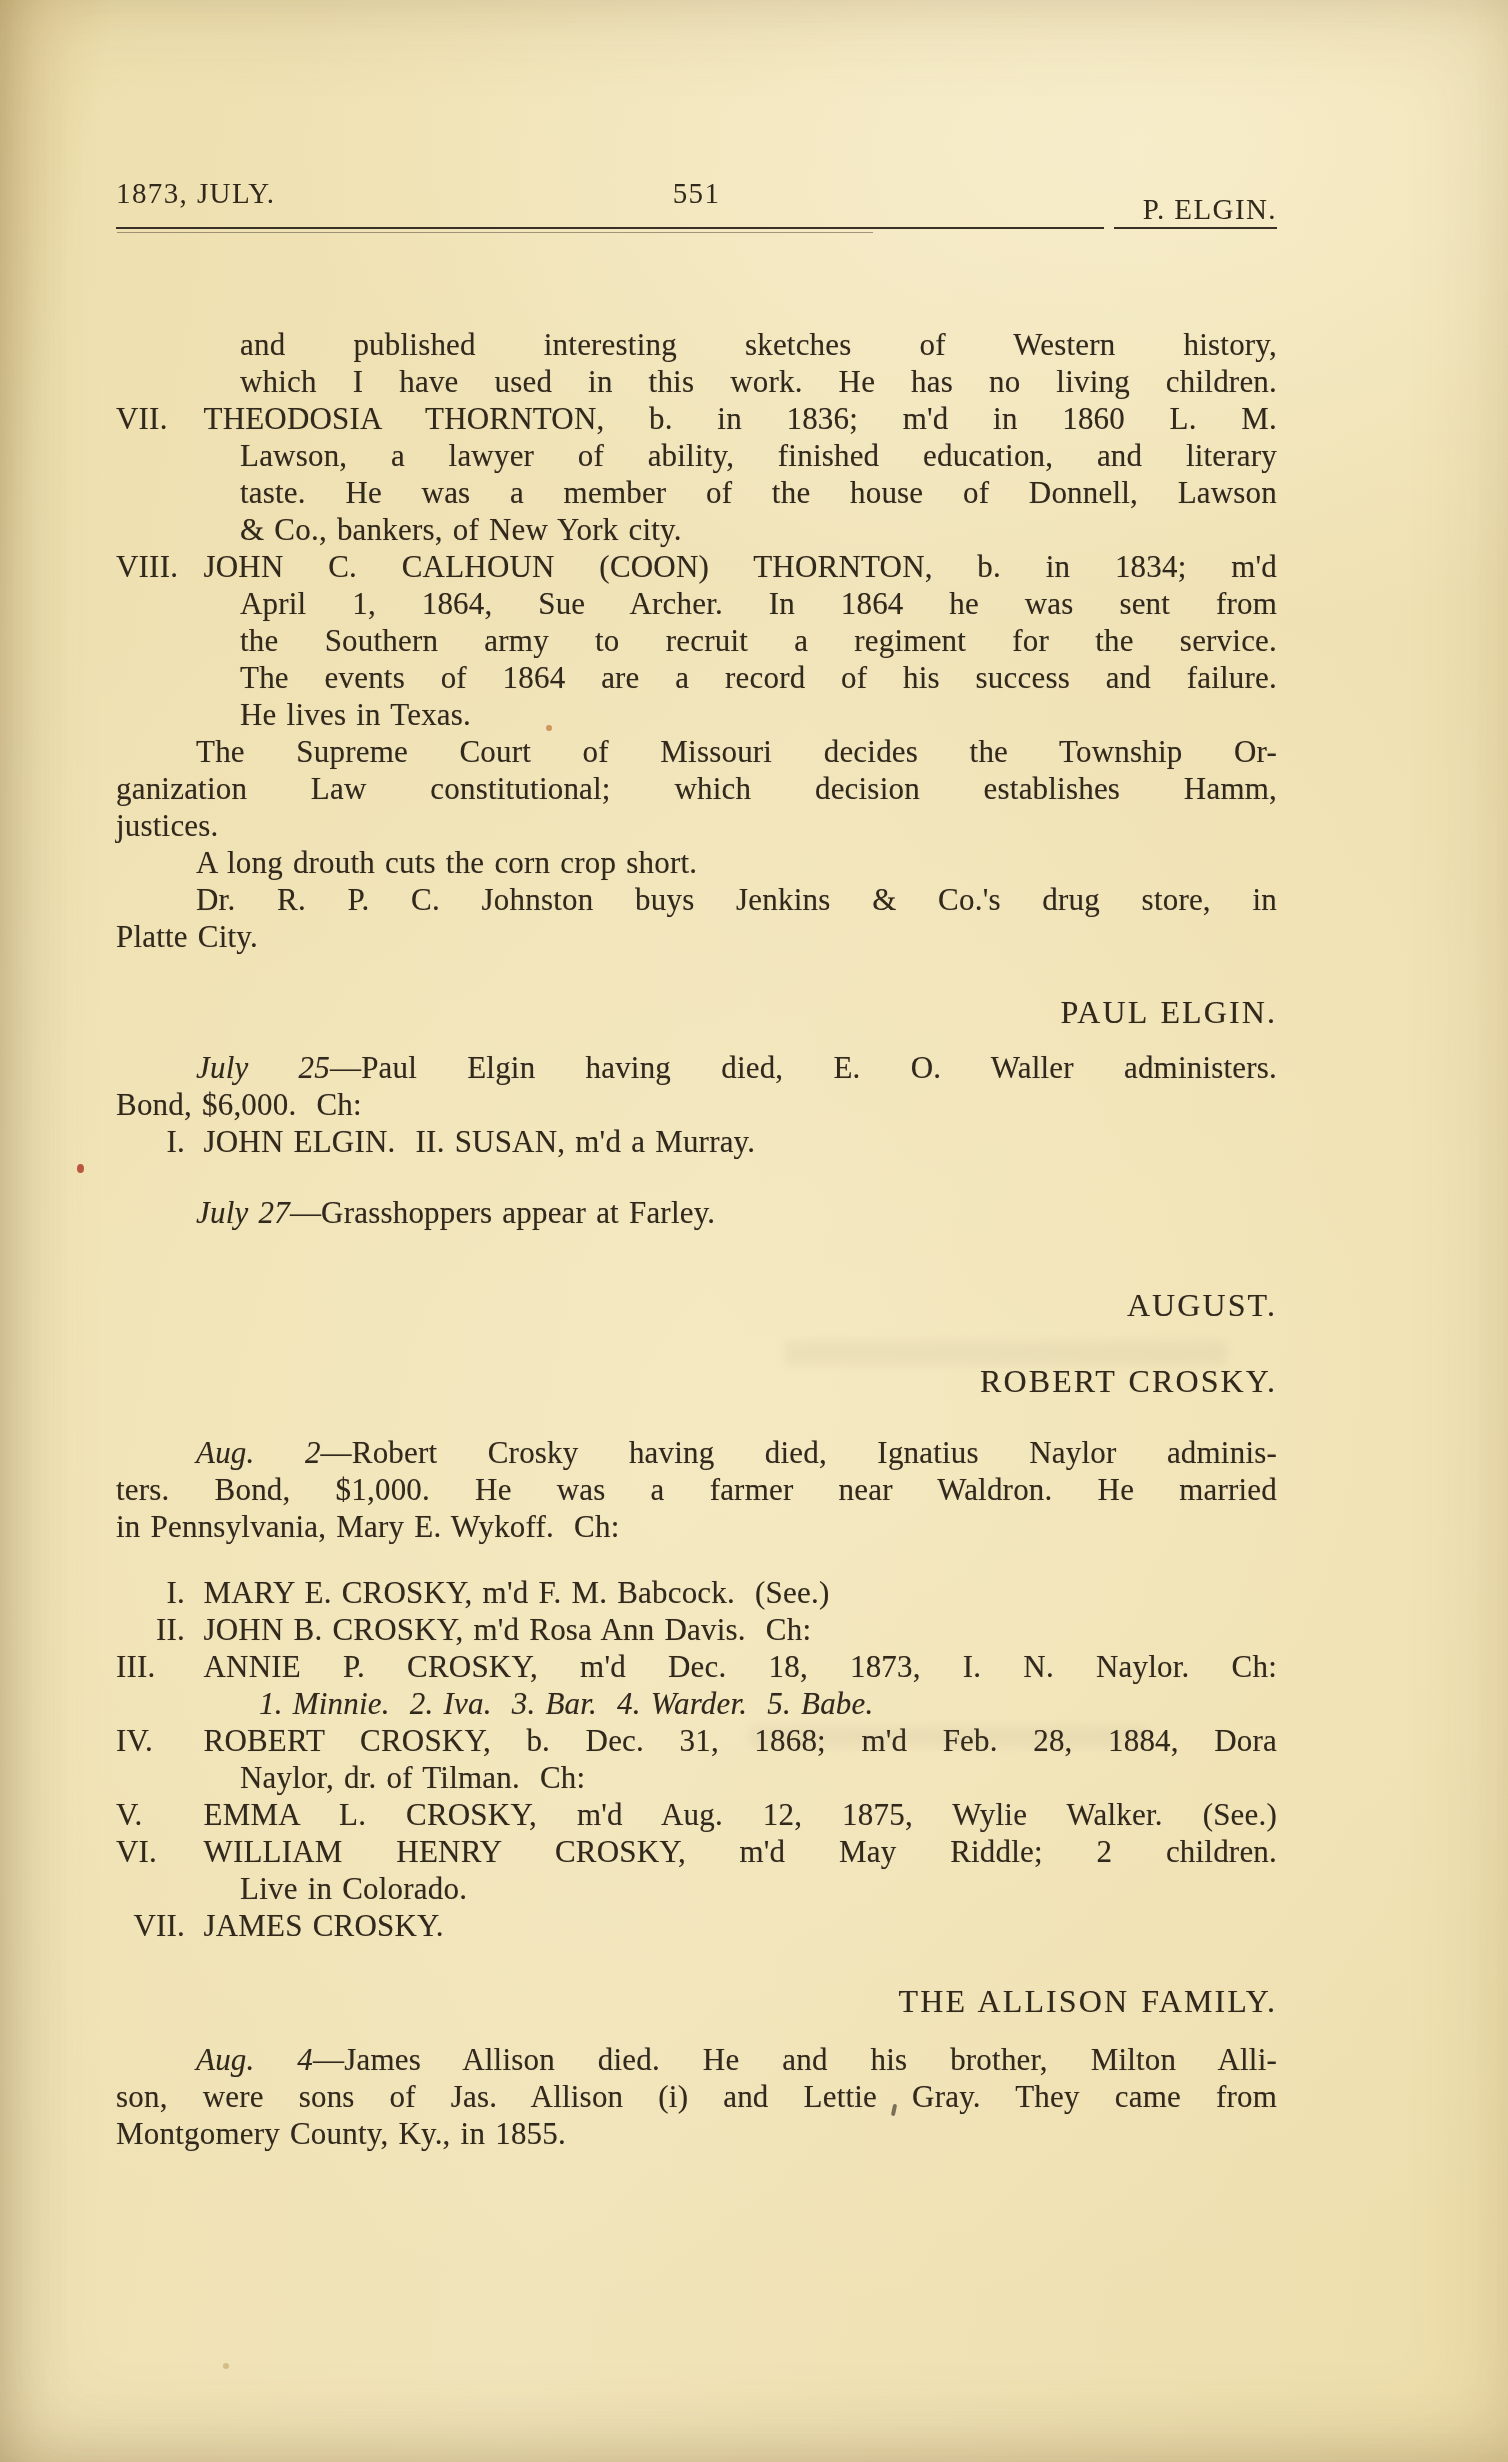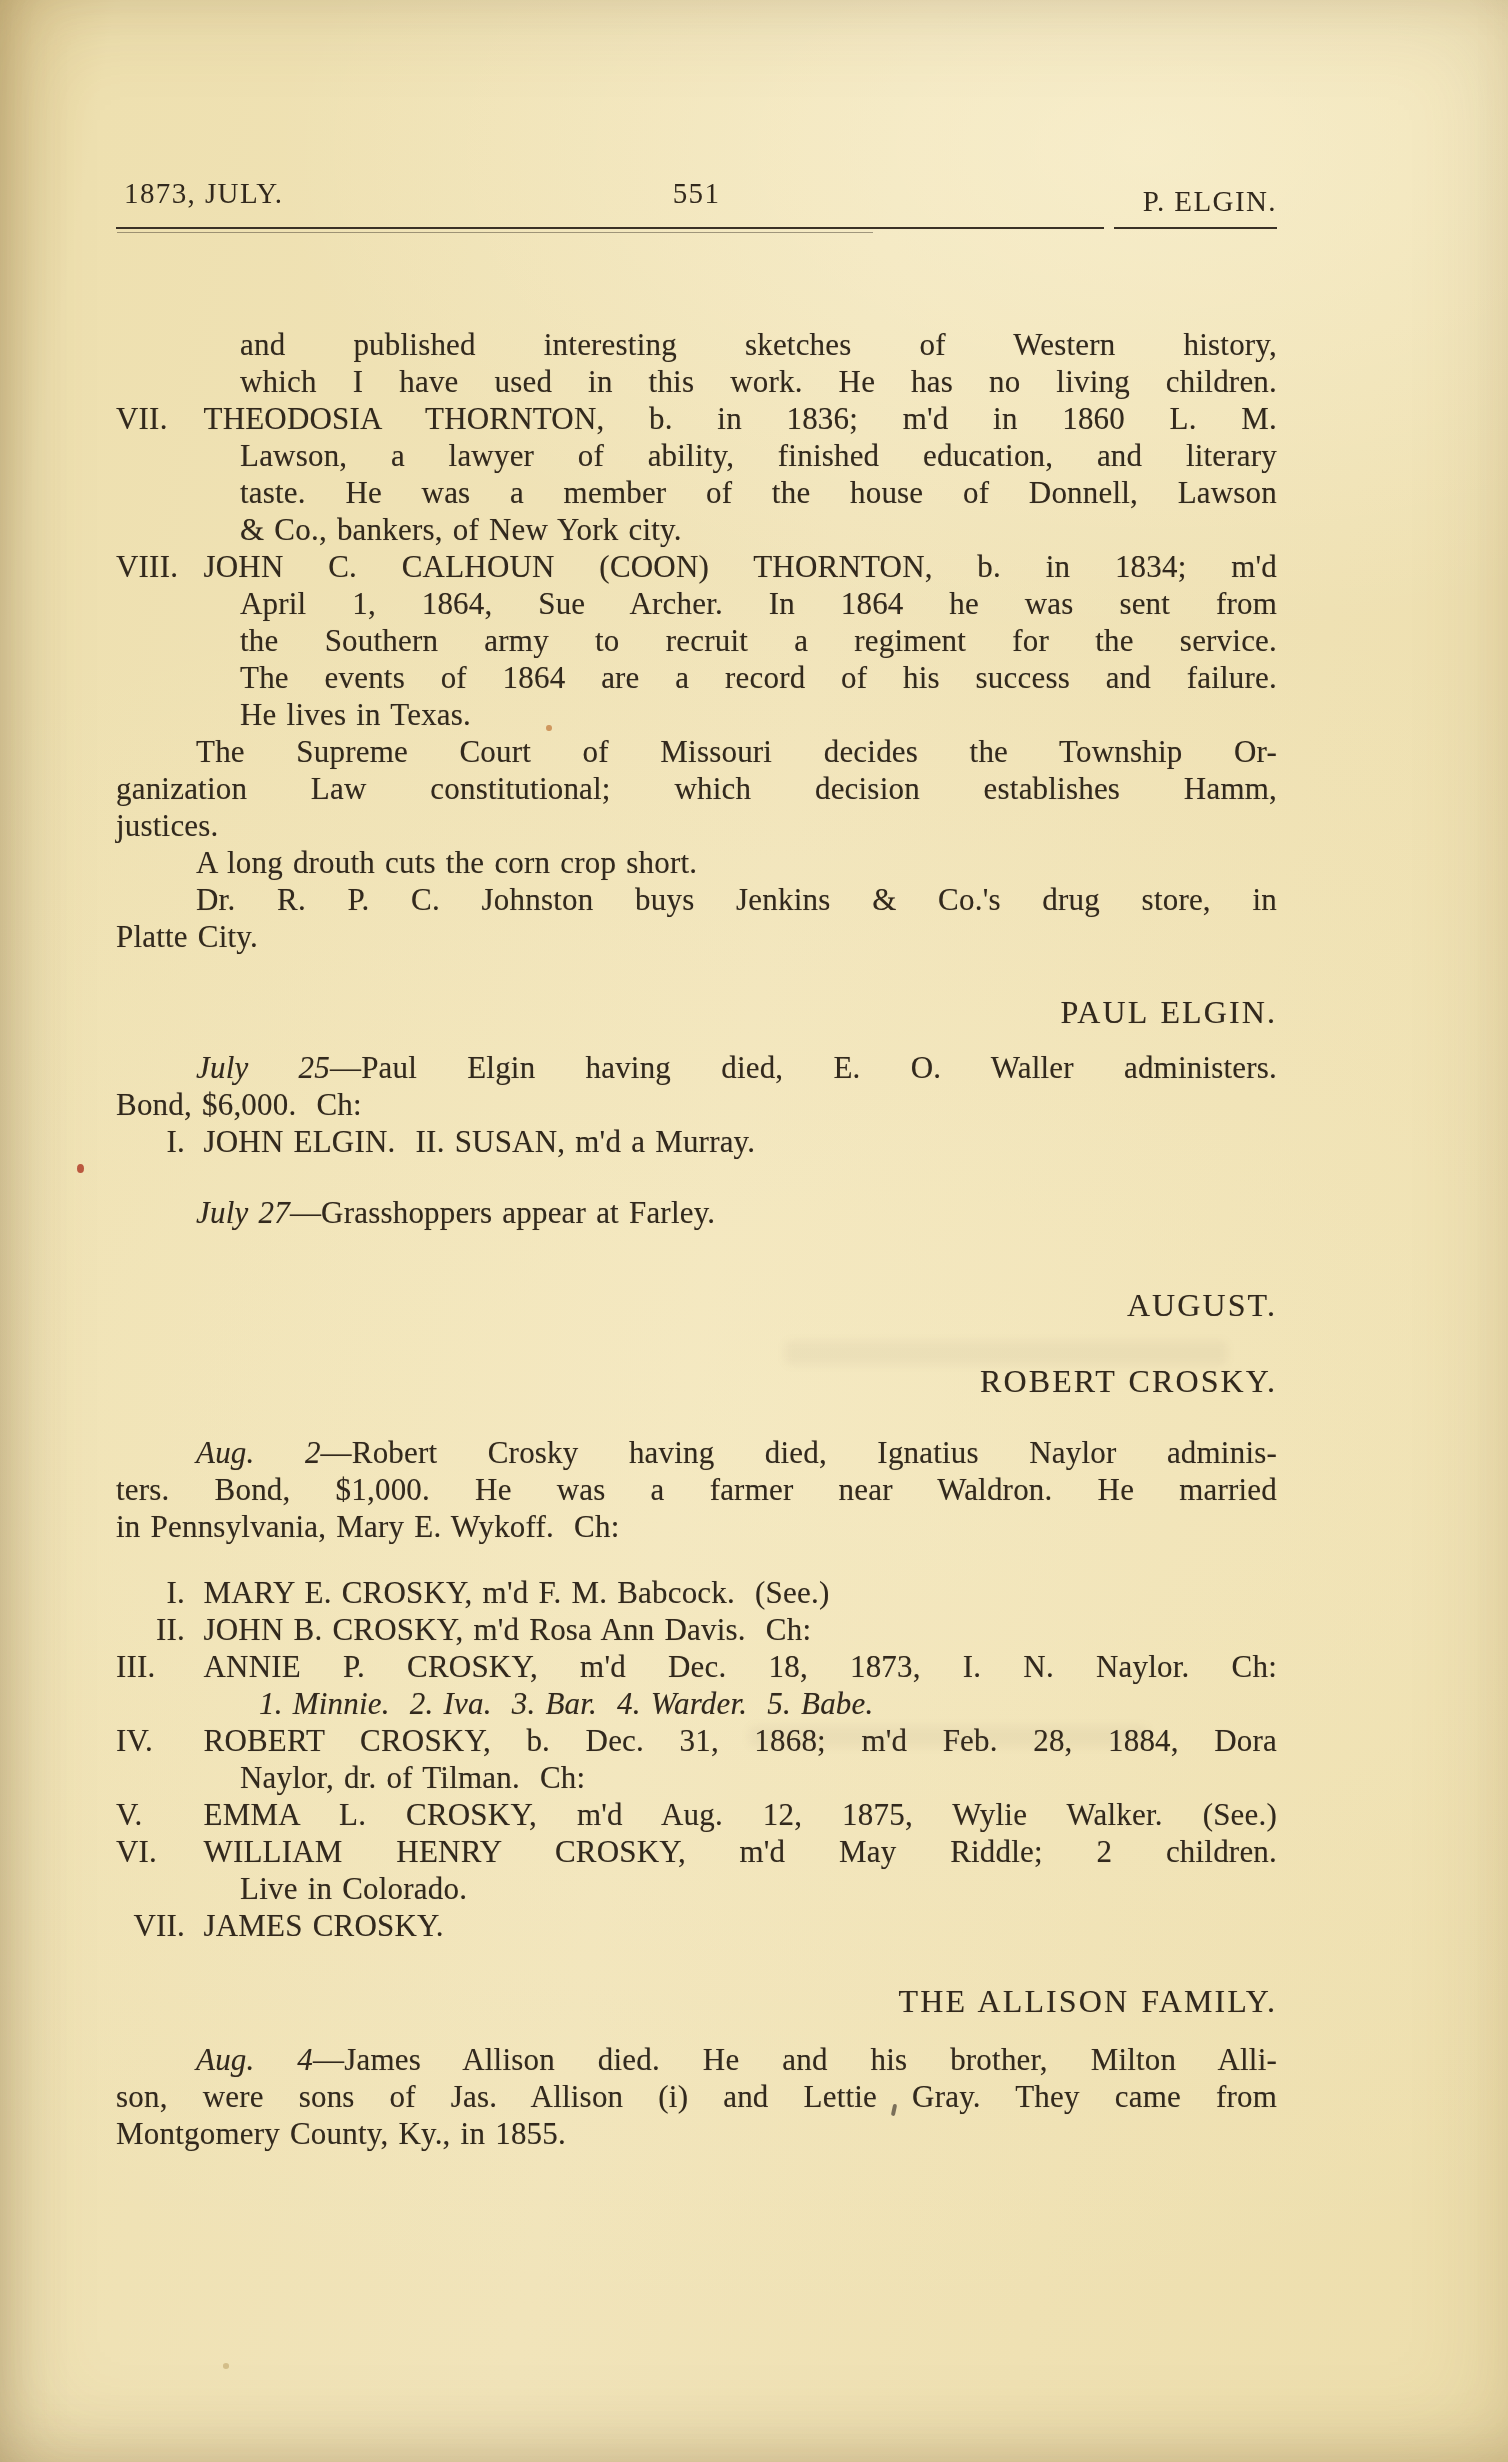--- a/index.html
+++ b/index.html
@@ -19,23 +19,23 @@
       radial-gradient(1783px 1213px at 52% 58%, rgba(251,242,208,.35), rgba(251,242,208,0) 75%),
       linear-gradient(100deg, #e3d09a 0%, #eee0b0 6%, #f1e4ba 48%, #eddeac 100%);
     box-shadow:
       inset 0 0 100px rgba(120, 90, 40, .18),
       inset 32px 0 64px -32px rgba(100, 75, 35, .30),
       inset 0 -36px 64px -28.5px rgba(120, 90, 40, .15);
   }
 
   
   .header { position: relative; height: 39px; font-size: 29px; letter-spacing: 1.4px; }
-  .header .h-left   { position: absolute; left: 8px; top: 0; }
+  .header .h-left   { position: absolute; left: 0; top: 0; }
   .header .h-center { position: absolute; left: 50%; top: 0; transform: translateX(-50%); }
-  .header .h-right  { position: absolute; right: 0; top: 8px; }
+  .header .h-right  { position: absolute; right: 0; top: 16px; }
 
   .rule { position: relative; margin-top: 11.4px; height: 7.1px; }
   .rule .seg  { position: absolute; top: 0; height: 2.1px; background: #3a3126; }
   .rule .seg-a { left: 0; width: 988px; }
   .rule .seg-b { left: 998px; right: 0; }
   .rule .hair { position: absolute; top: 4.3px; left: 1.4px; width: 756px; height: 1.4px;
                 background: rgba(58, 49, 38, .45); }
 
   
   .page-body { margin-top: 92px; font-size: 31px; word-spacing: 2.1px; letter-spacing: 0.2px; }

